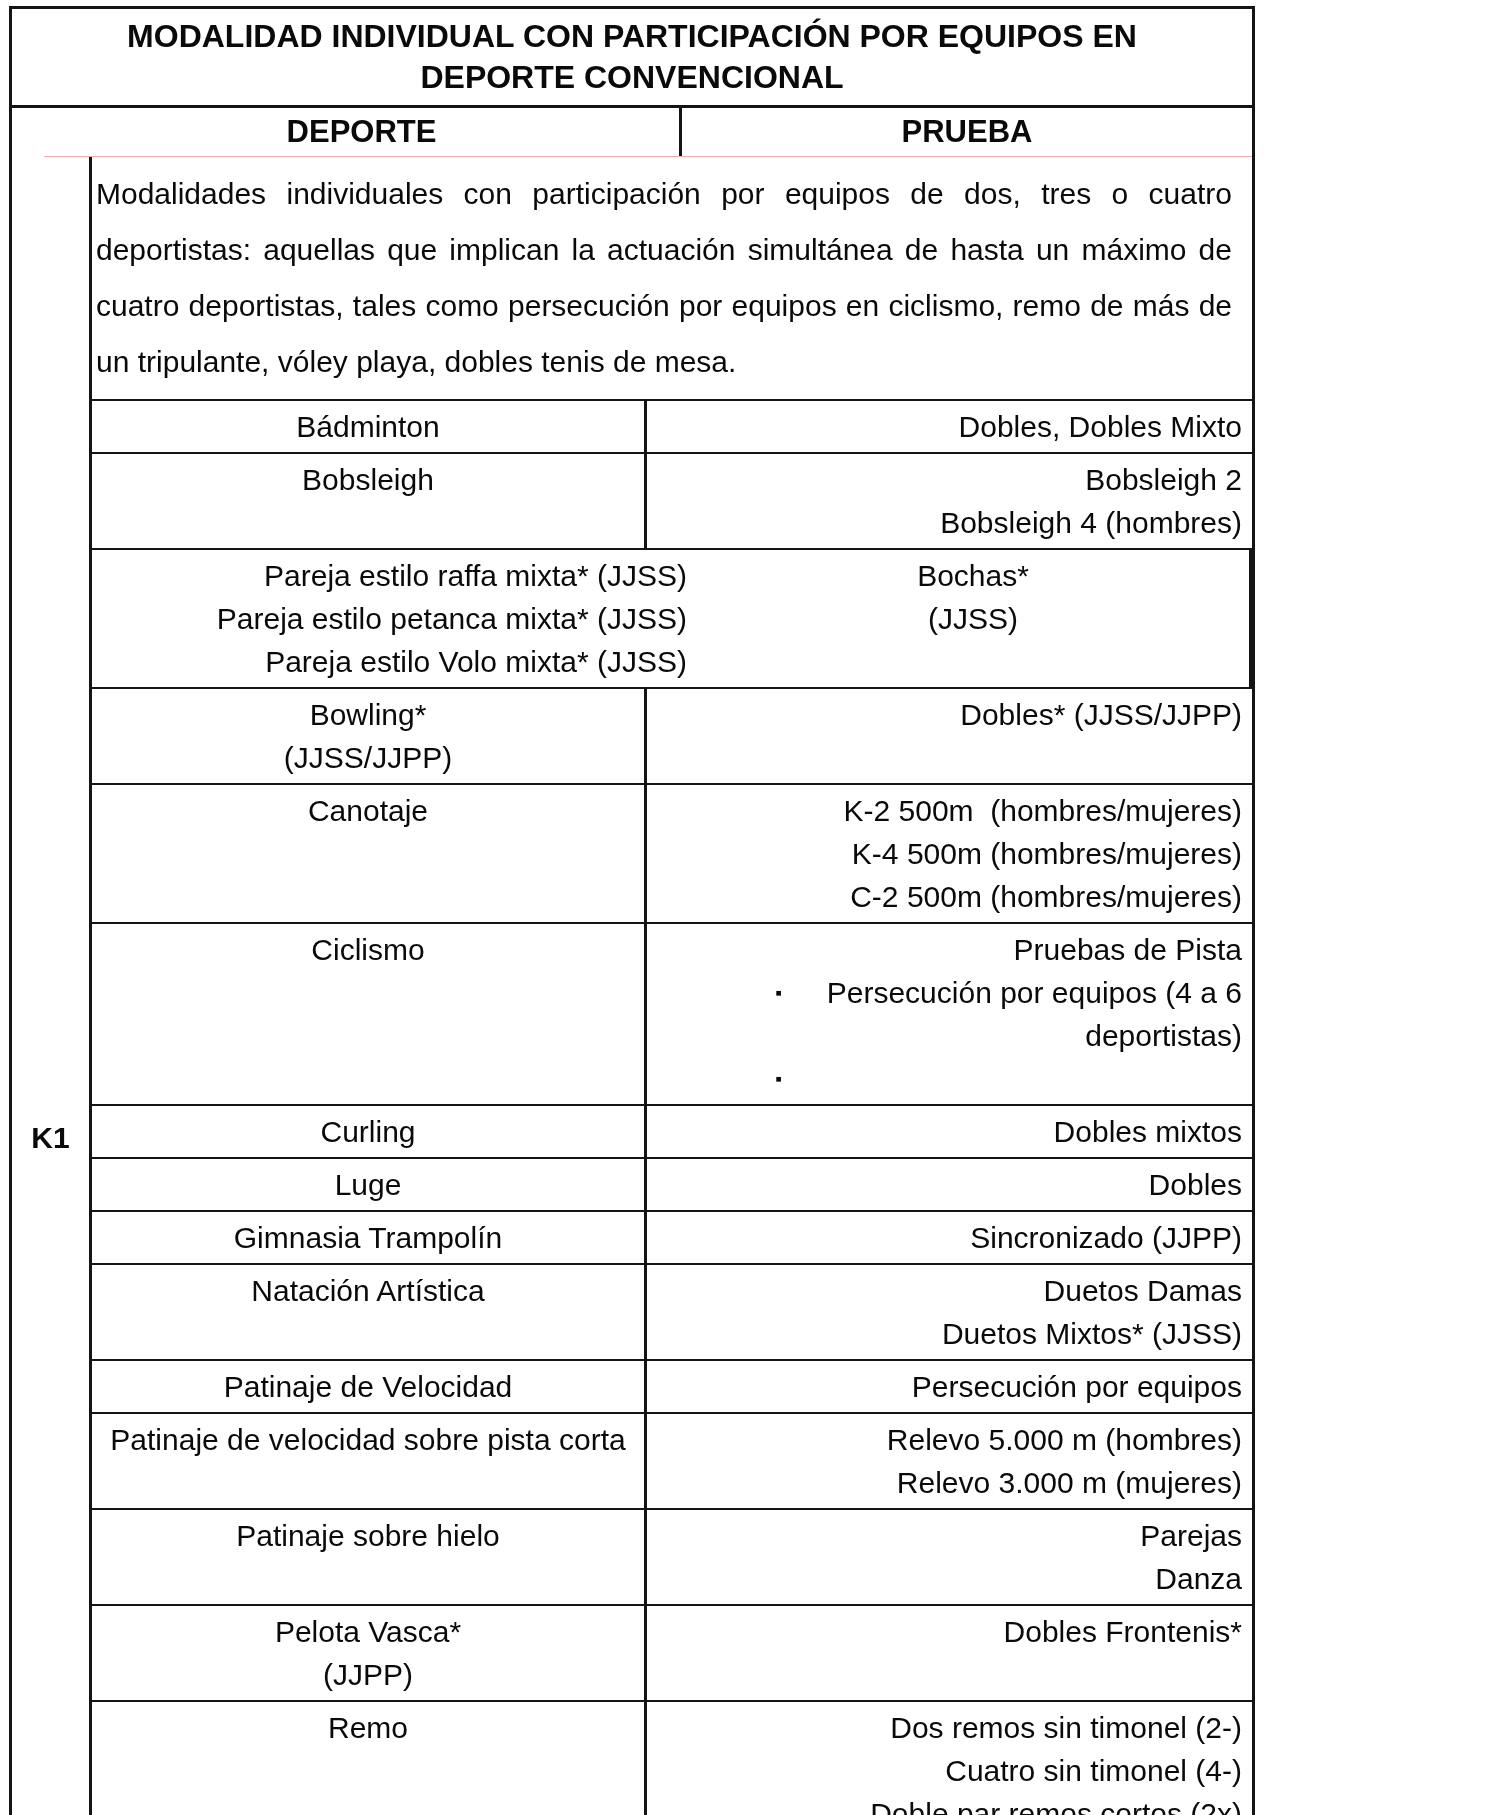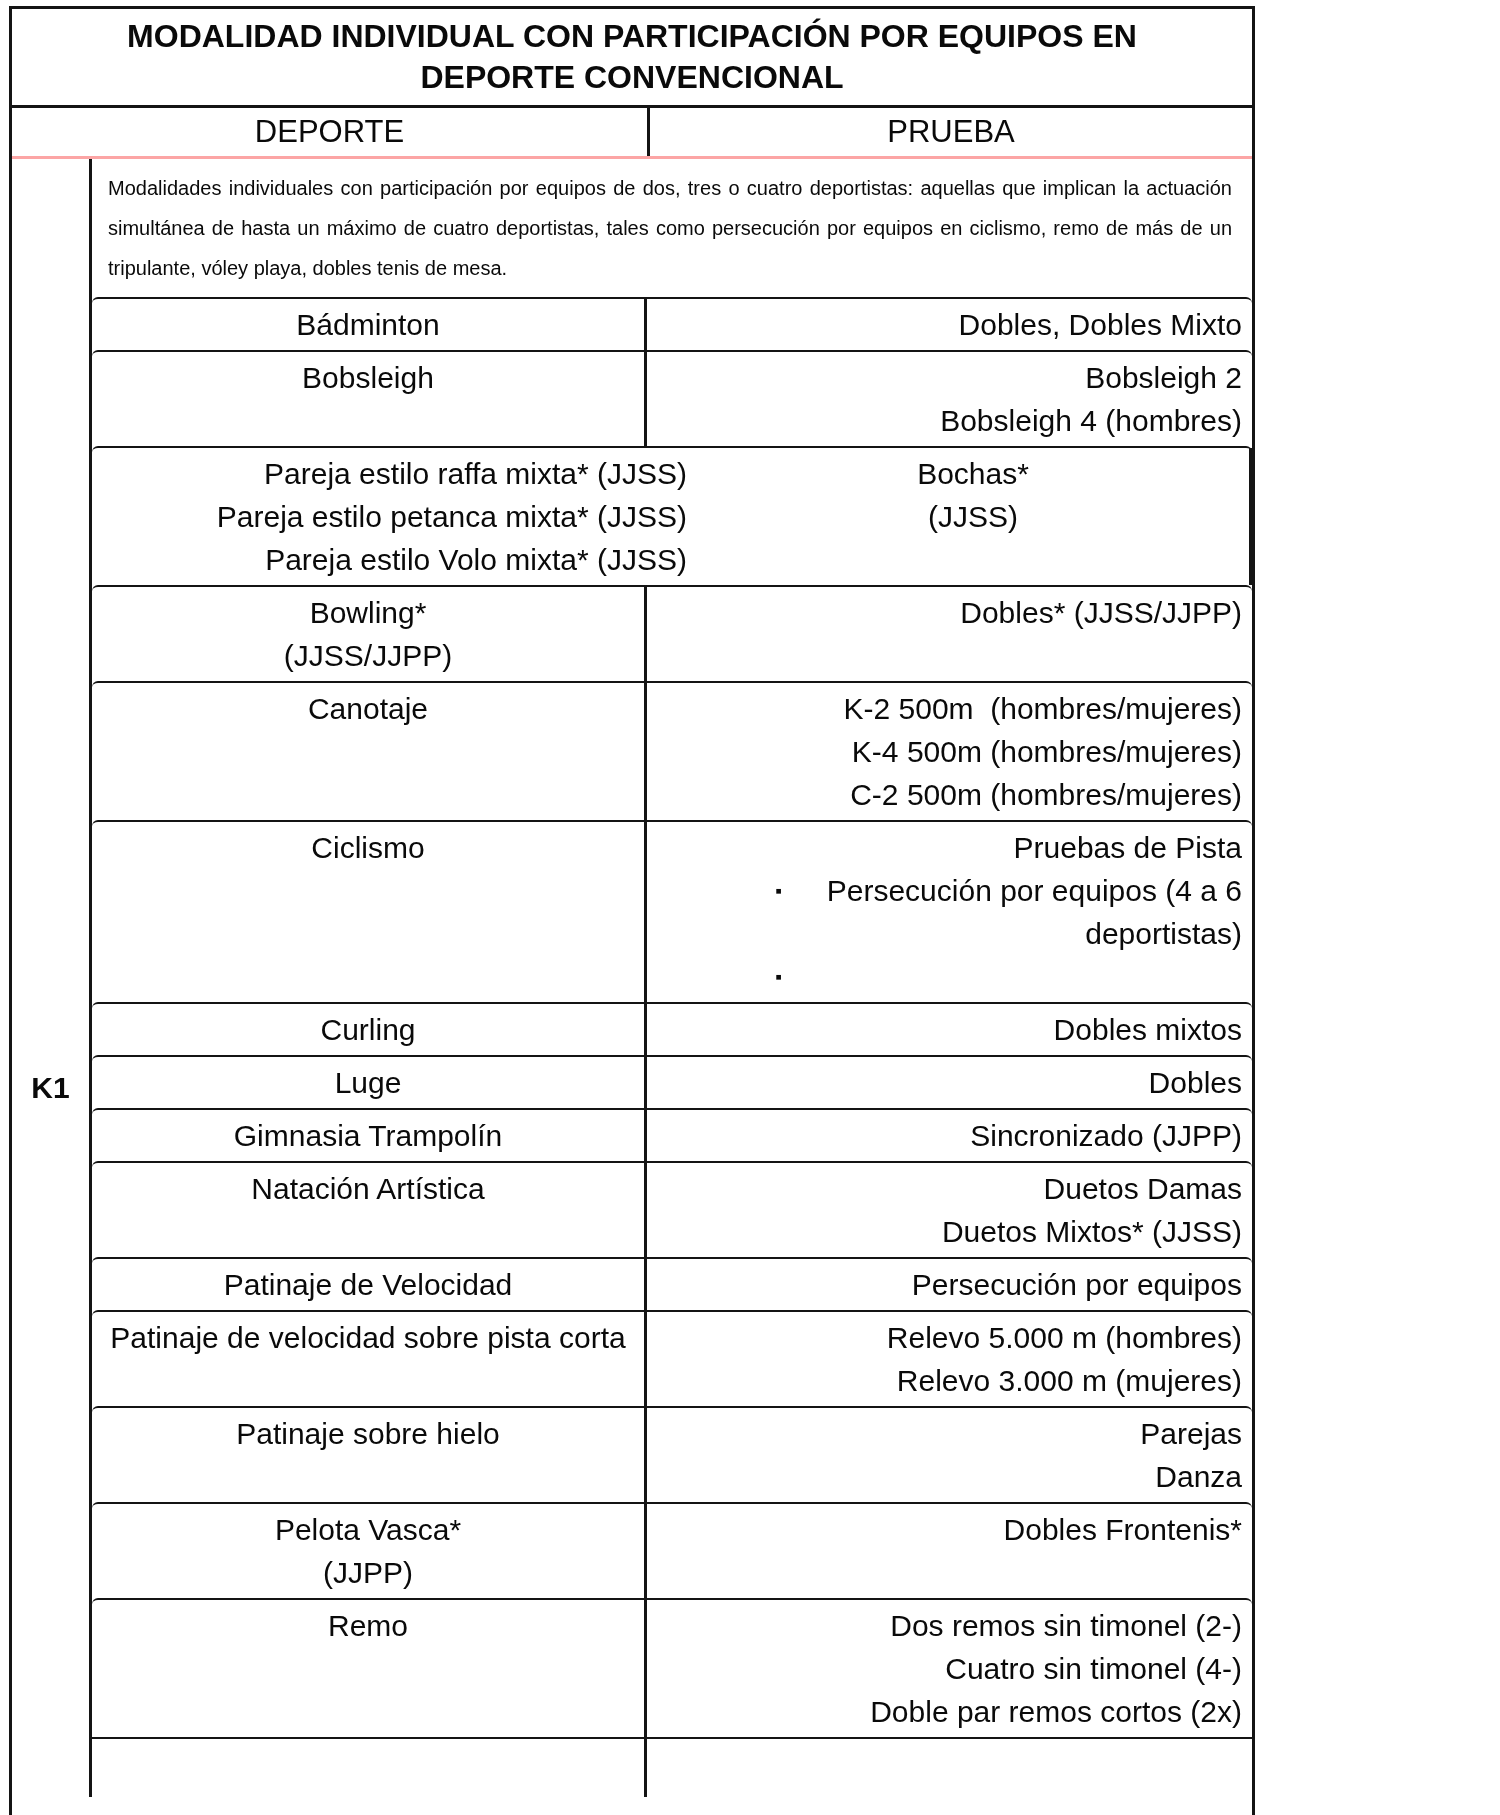--- a/index.html
+++ b/index.html
@@ -11,40 +11,40 @@
   }
   .page { width: 1264px; height: 1815px; padding: 6px 9px 0 9px; overflow: hidden; }
   .outer { border: 3px solid #141414; border-bottom: none; min-height: 1830px; }
 
   .title-row {
     border-bottom: 3px solid #141414;
     text-align: center; font-weight: bold;
     font-size: 32px; line-height: 41px;
     padding: 7px 85px;
   }
-  .header-row { display: flex; border-bottom: 3px solid #fca5a5; font-weight: normal; font-size: 31px; }
+  .header-row { display: flex; border-bottom: 1px solid #fca5a5; font-weight: bold; font-size: 31px; margin-left: 32px; }
   .hdr { padding: 7px 0; text-align: center; line-height: 34px; }
   .hdr-deporte { width: 638px; border-right: 3px solid #141414; }
   .hdr-prueba { flex: 1; }
 
   .body-row { display: flex; align-items: stretch; }
   .k1-cell {
     width: 80px; border-right: 3px solid #141414;
     display: flex; align-items: center; justify-content: center;
     font-weight: bold; font-size: 30px; padding-top: 220px;
   }
   .content { flex: 1; min-width: 0; }
 
   .intro {
-    font-size: 20px; line-height: 40px;
+    font-size: 30px; line-height: 56px;
     text-align: justify;
-    padding: 9px 20px 9px 16px;
-  }
-
-  .row { display: flex; border-top: 2px solid #141414; border-radius: 6px; }
+    padding: 9px 20px 9px 4px;
+  }
+
+  .row { display: flex; border-top: 2px solid #141414; }
   .cell { padding: 4px 0; text-align: right; }
   .cell-deporte {
     width: 555px; border-right: 3px solid #141414;
     text-align: center; padding-left: 10px; padding-right: 10px;
   }
   .cell-prueba { flex: 1; min-width: 0; padding-left: 15px; padding-right: 10px; }
   .line { font-size: 30px; line-height: 43px; }
   .prueba-line { white-space: pre-wrap; }
   .bullet-line { display: flex; align-items: flex-start; padding-left: 68px; }
   .bullet-marker { flex: 0 0 52px; width: 52px; font-size: 19px; line-height: 43px; }

